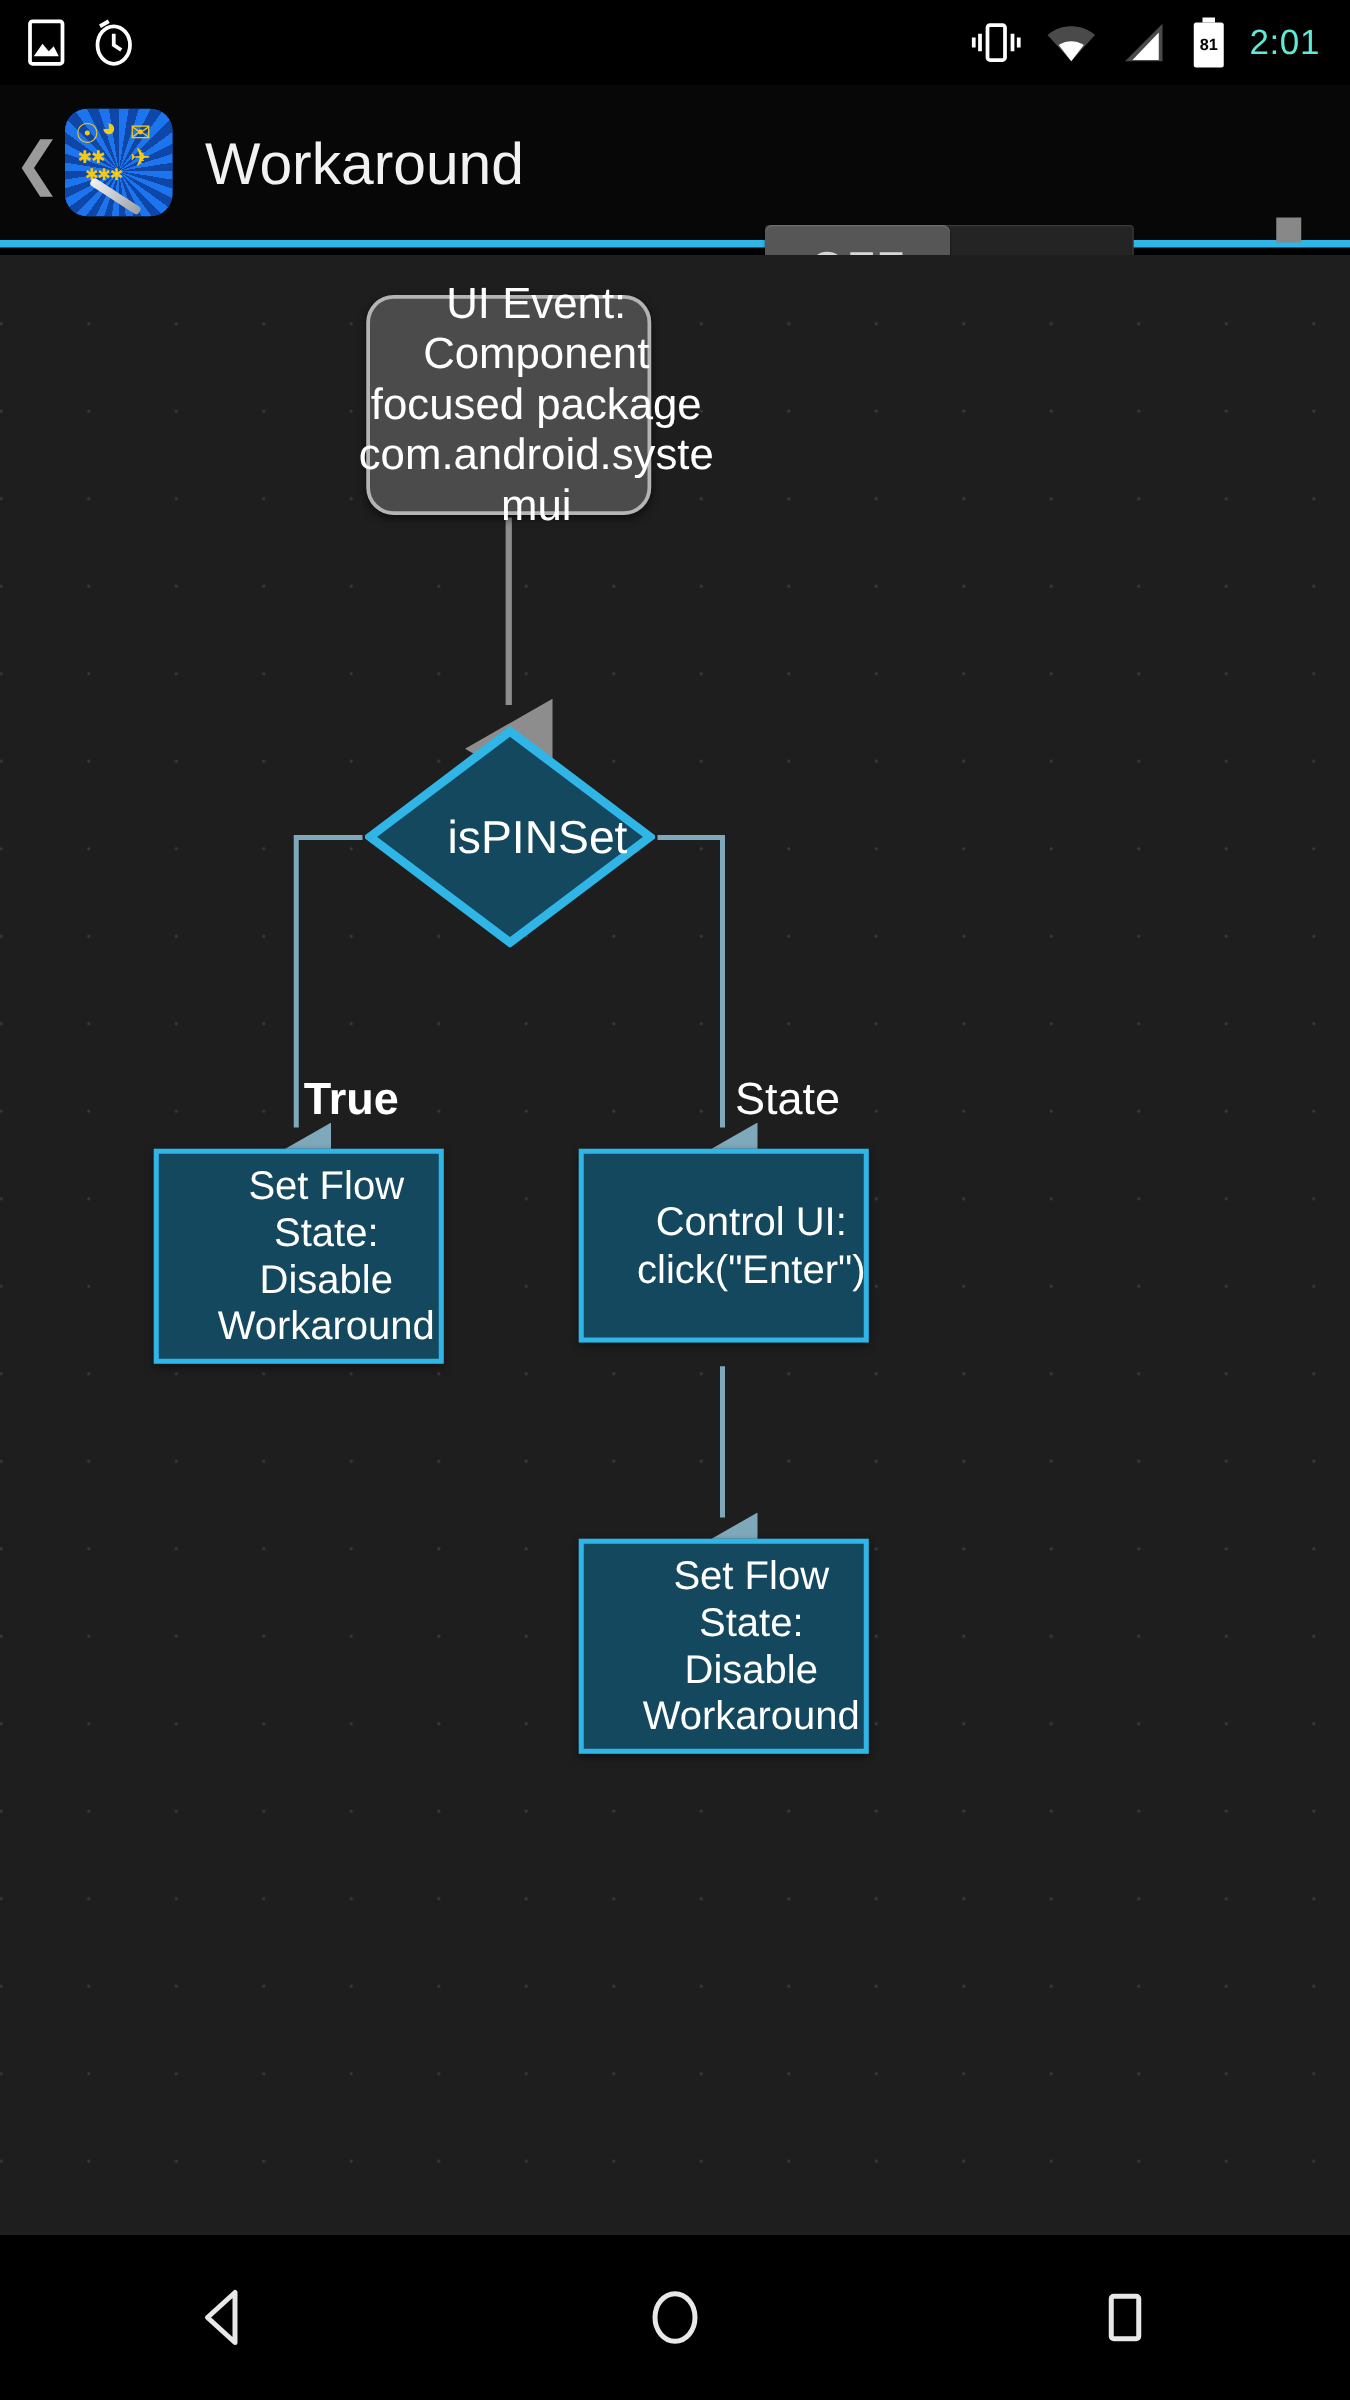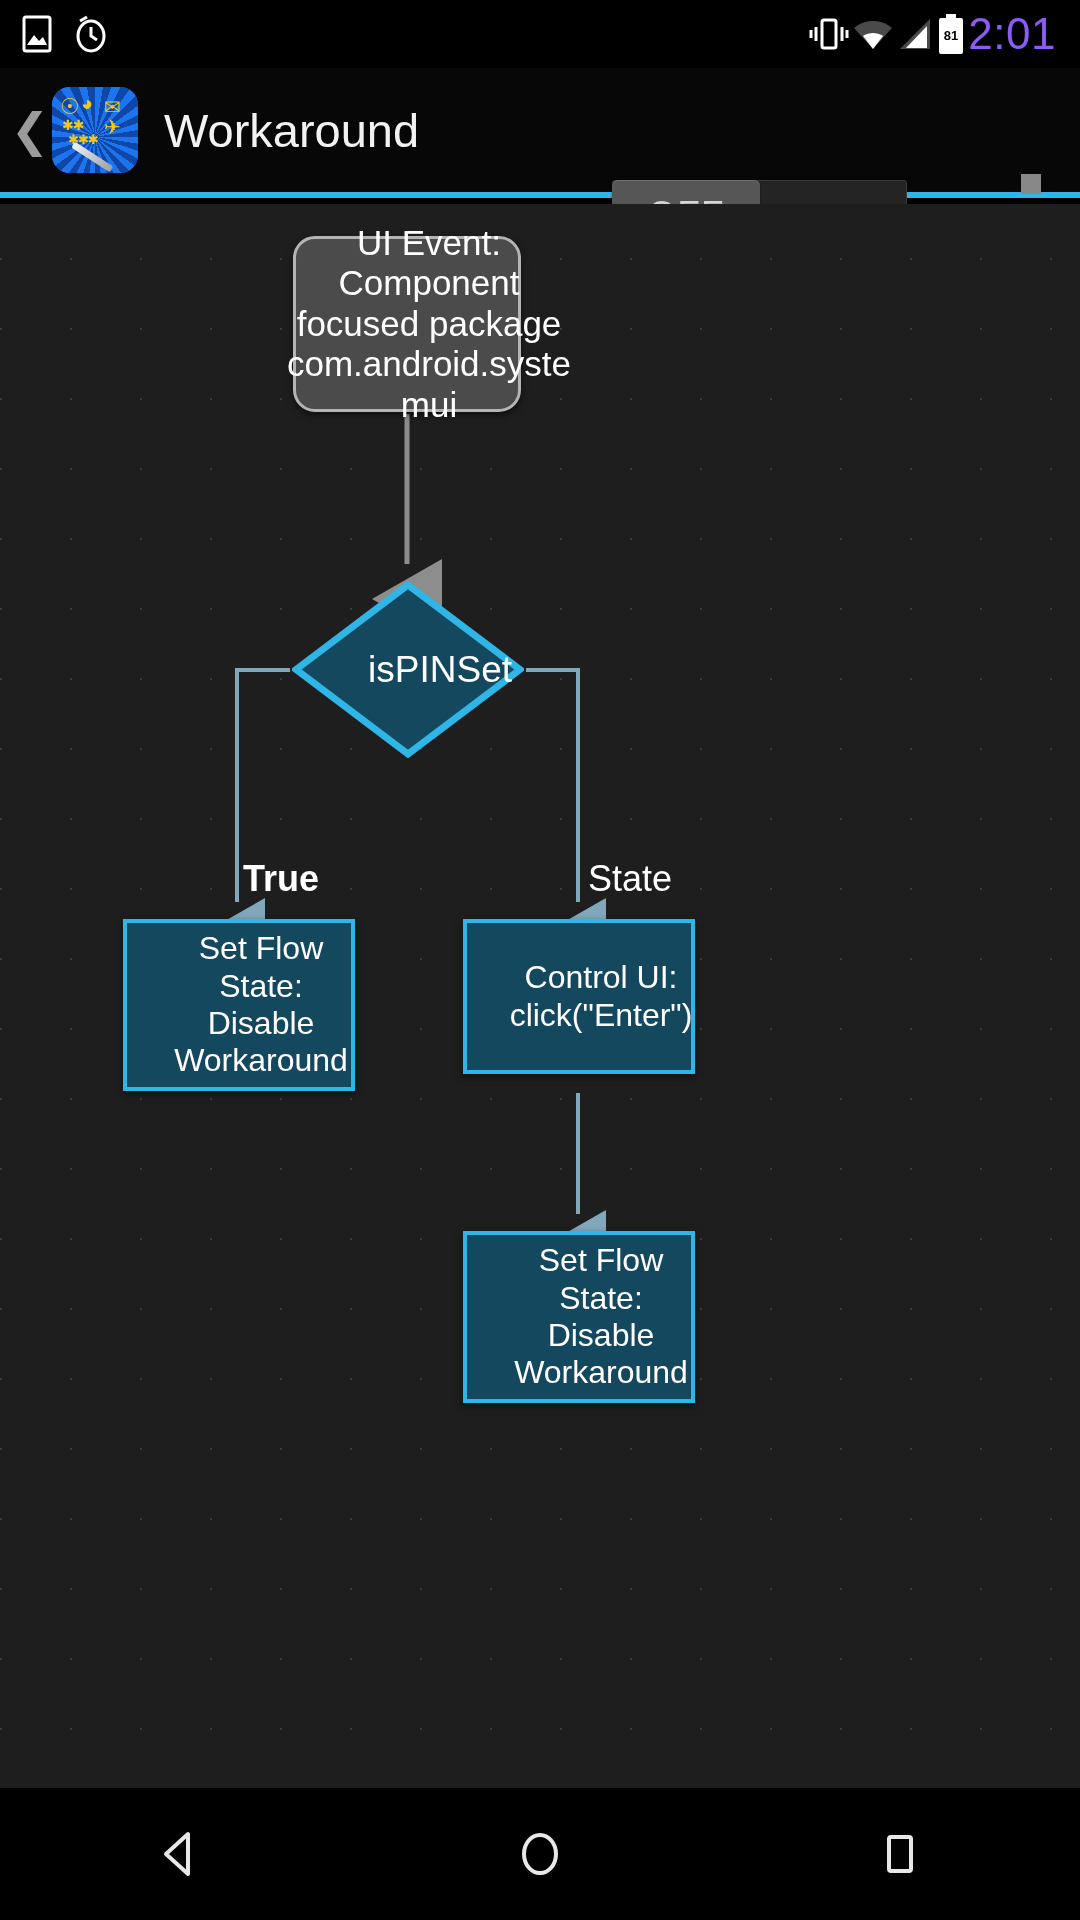--- a/index.html
+++ b/index.html
@@ -9,22 +9,22 @@
     -webkit-font-smoothing:antialiased;
     overflow:hidden;
   }
 
   
   .status-bar{
     position:absolute; top:0; left:0; width:1080px; height:68px;
     background:#000; display:flex; align-items:center;
   }
   .sb-left{ display:flex; align-items:center; gap:22px; margin-left:22px; }
-  .sb-right{ display:flex; align-items:center; gap:2px; margin-left:auto; margin-right:24px; }
-  .sb-time{ color:#8b5cf6; font-size:44px; letter-spacing:0.5px; }
+  .sb-right{ display:flex; align-items:center; gap:18px; margin-left:auto; margin-right:24px; }
+  .sb-time{ color:#5eead4; font-size:28px; letter-spacing:0.5px; }
 
   
   .action-bar{
     position:absolute; top:68px; left:0; width:1080px; height:130px;
     background:#070707; display:flex; align-items:center;
     border-bottom:6px solid #2fb5e6;
   }
   .back-chevron{
     margin-left:10px; color:#9a9a9a; font-size:46px; line-height:1;
     width:40px; text-align:center; user-select:none;
@@ -101,21 +101,21 @@
   
   .node-event{
     left:293px; top:32px; width:228px; height:176px;
     background:#4b4b4b; border:3px solid #b4b4b4; border-radius:22px;
     box-shadow:0 3px 7px rgba(0,0,0,.55);
   }
   .node-event .txt{ font-size:35px; line-height:1.16; }
 
   
   .node-decision{
-    left:292px; top:377px; width:232px; height:177px;justify-content:flex-end;
+    left:292px; top:377px; width:232px; height:177px;
   }
   .node-decision .dshape{ position:absolute; inset:0; }
   .node-decision .txt{ position:relative; z-index:2; font-size:37px; }
 
   
   .node-box{
     background:#14485e; border:4px solid #2fb5e6;
     box-shadow:0 3px 7px rgba(0,0,0,.5);
   }
   .node-true { left:123px; top:715px; width:232px; height:172px; }

